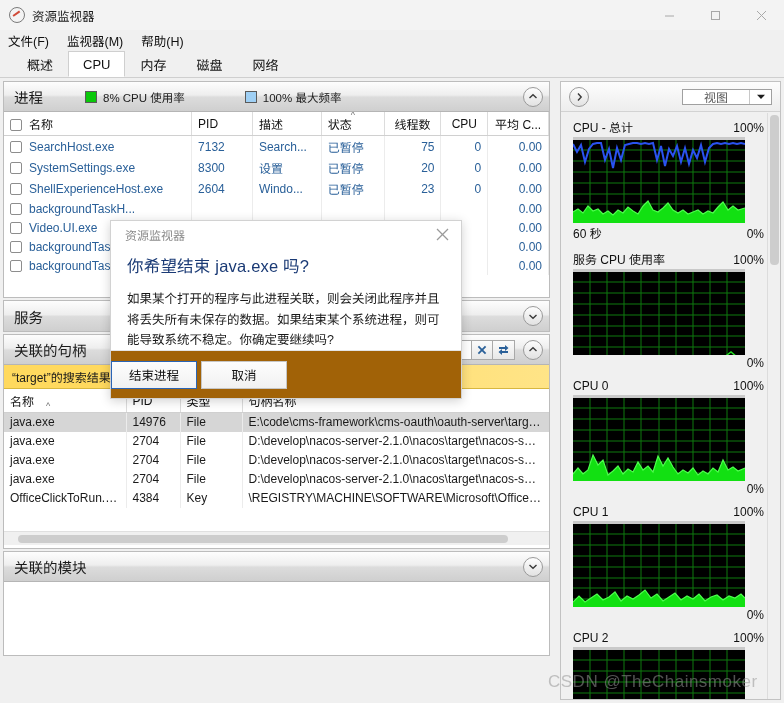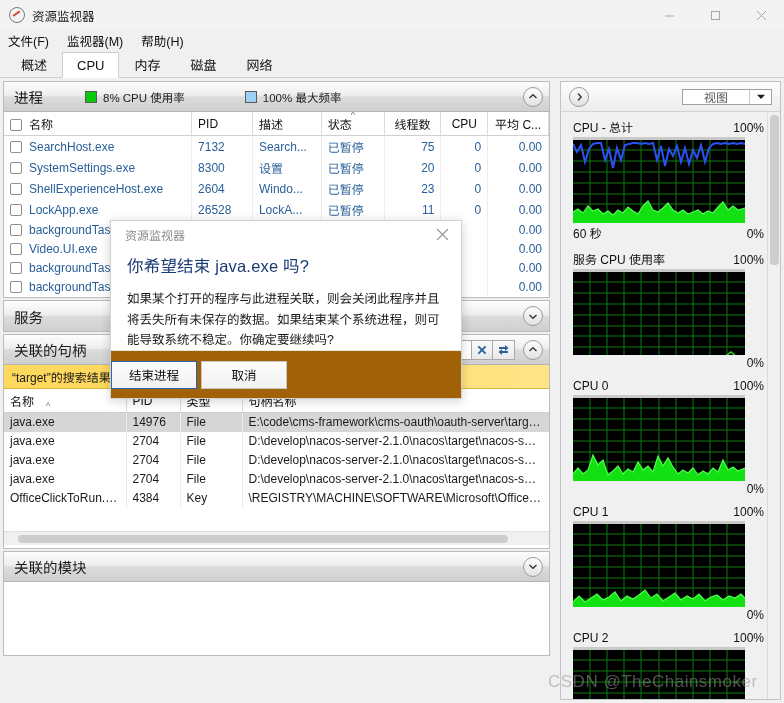--- a/index.html
+++ b/index.html
@@ -46,21 +46,21 @@
     display: flex; align-items: center; padding-left: 8px; gap: 18px;
     background: #f0f0f0;
   }
   .menu-item { font-size: 12.5px; color: #101010; }
 
   
   .tabbar {
     position: absolute; top: 50px; left: 0; width: 784px; height: 28px;
     background: #f0f0f0;
     border-bottom: 1px solid #cfcfcf;
-    display: flex; align-items: flex-end; padding-left: 6px;
+    display: flex; align-items: center; padding-left: 12px;
   }
   .tab {
     height: 26px; padding: 0 14px;
     display: flex; align-items: center; justify-content: center;
     font-size: 13px; color: #111;
     border: 1px solid transparent;
     border-bottom: none;
     background: transparent;
   }
   .tab.active {
@@ -382,29 +382,20 @@
                 <td class="r">20</td>
                 <td class="r">0</td>
                 <td class="r">0.00</td>
               </tr>
               <tr>
                 <td><span class="cb"></span><span>ShellExperienceHost.exe</span></td>
                 <td>2604</td>
                 <td>Windo...</td>
                 <td>已暂停</td>
                 <td class="r">23</td>
-                <td class="r">0</td>
-                <td class="r">0.00</td>
-              </tr>
-              <tr>
-                <td><span class="cb"></span><span>LockApp.exe</span></td>
-                <td>26528</td>
-                <td>LockA...</td>
-                <td>已暂停</td>
-                <td class="r">11</td>
                 <td class="r">0</td>
                 <td class="r">0.00</td>
               </tr>
               <tr>
                 <td><span class="cb"></span><span>backgroundTaskH...</span></td>
                 <td></td>
                 <td></td>
                 <td></td>
                 <td class="r"></td>
                 <td class="r"></td>

